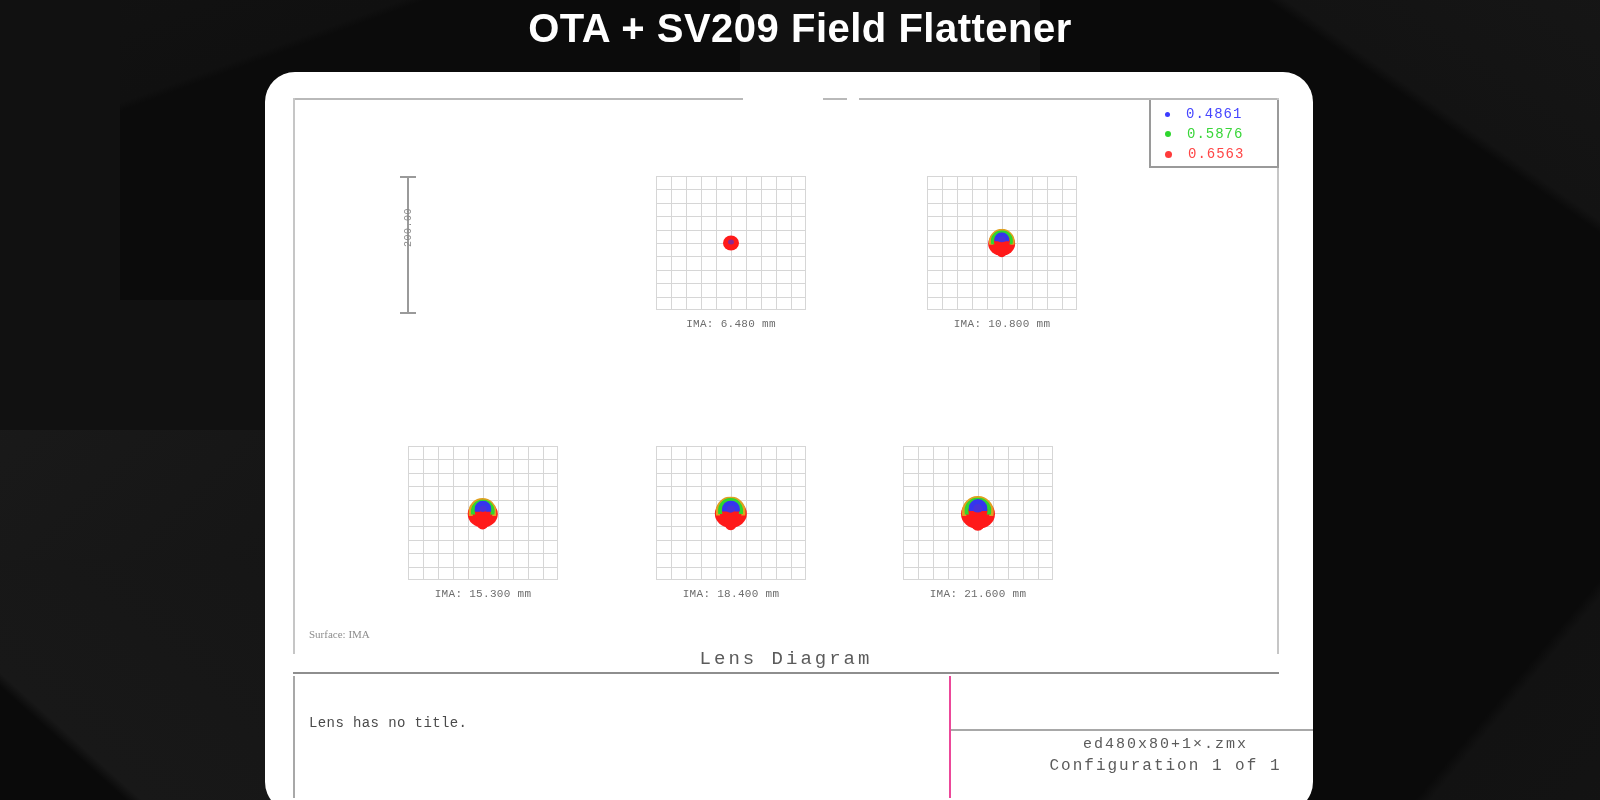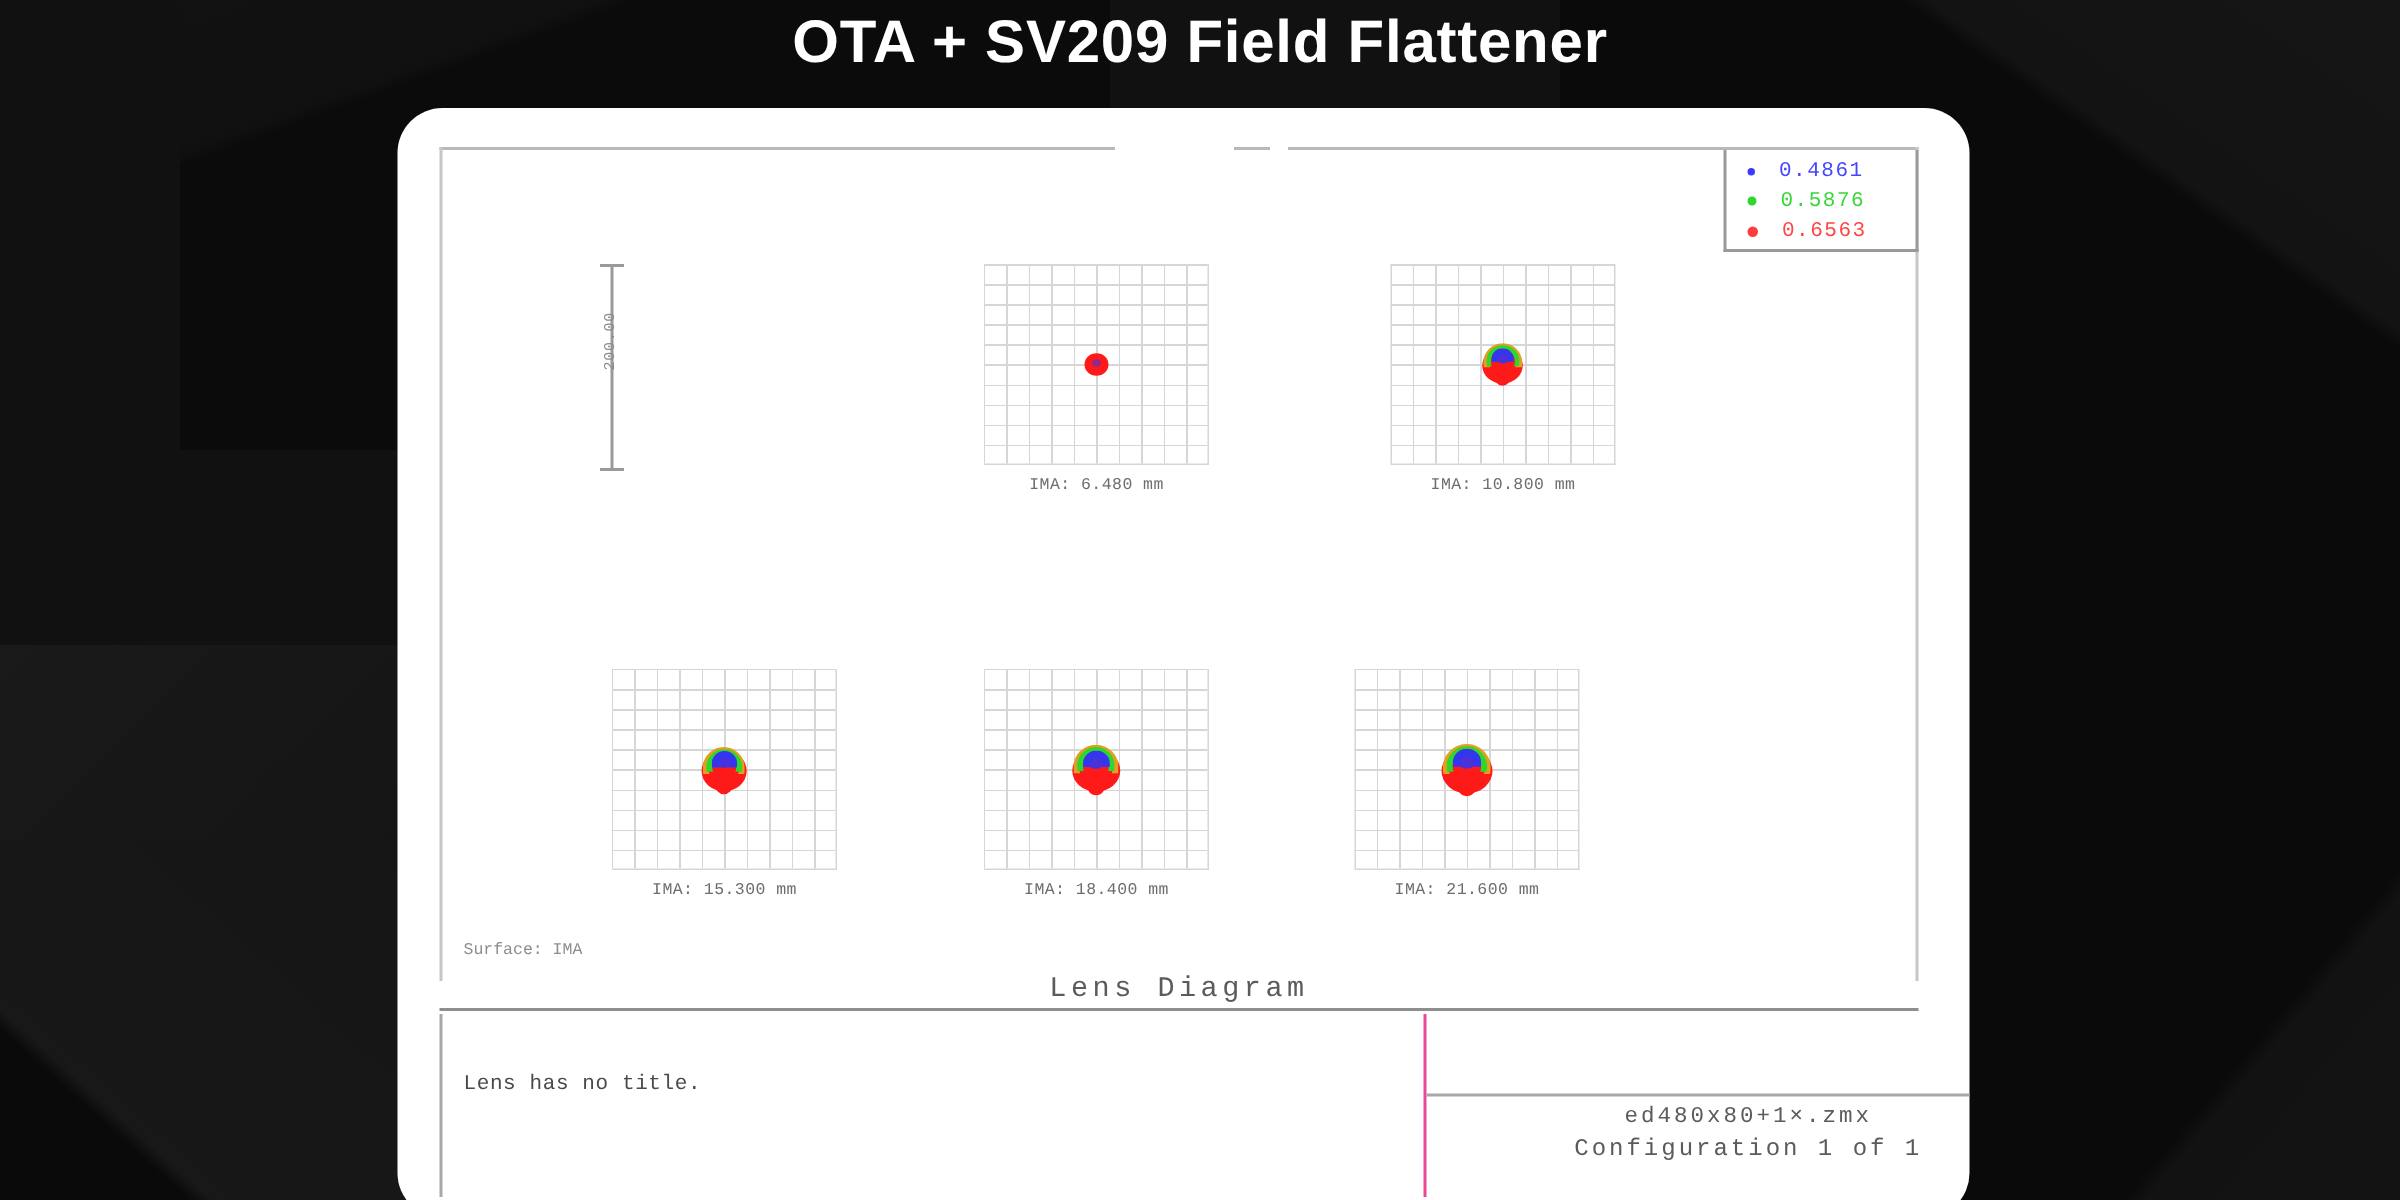--- a/index.html
+++ b/index.html
@@ -172,21 +172,21 @@
     position: absolute; left: 50%; top: 50%;
     transform: translate(-50%, -50%);
     border-radius: 50%;
   }
   .arcmask { position:absolute; left:50%; top:50%; transform:translate(-50%,-50%); overflow:hidden; }
 
   
   #surface-label {
     position: absolute;
     left: 16px; top: 530px;
-    font-family: Liberation Mono, monospace;
+    font-family: Liberation Serif, serif;
     font-size: 11px;
     color: #8d8d8d;
   }
 
   
   #title-band {
     position: absolute;
     left: 0; top: 550px;
     width: 986px;
     text-align: center;

